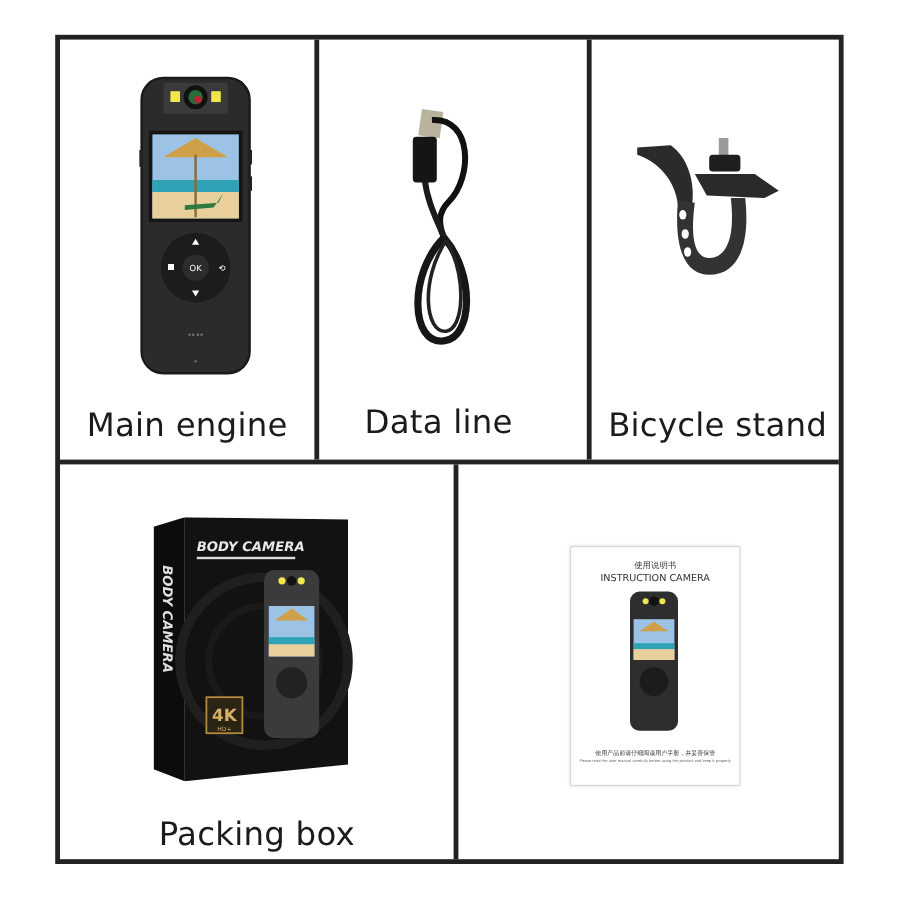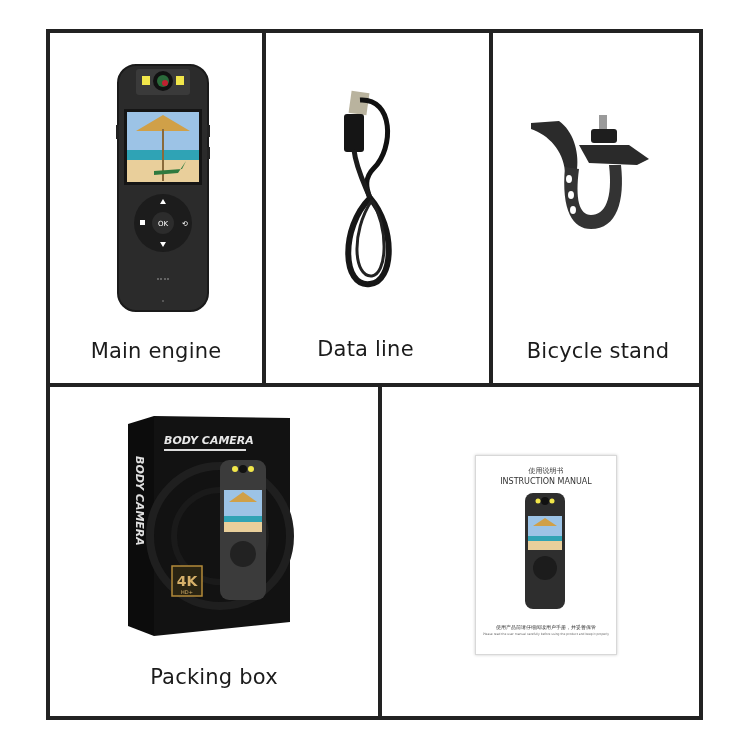--- a/index.html
+++ b/index.html
@@ -1,21 +1,21 @@
 <!DOCTYPE html>
 <html><head>
 <meta charset="utf-8">
 <style>
   html,body{margin:0;padding:0;background:#ffffff;}
   body{width:750px;height:750px;position:relative;overflow:hidden;font-family:"DejaVu Sans","Liberation Sans",sans-serif;}
   .grid{position:absolute;left:46px;top:29px;width:657px;height:691px;box-sizing:border-box;border:4px solid #222;background:#fff;}
   .hline{position:absolute;left:0;right:0;top:350px;height:4px;background:#222;}
   .vline{position:absolute;width:4px;background:#222;}
   .cell{position:absolute;}
-  .label{position:absolute;left:0;right:0;text-align:center;font-size:21px;color:#1b1b1b;letter-spacing:0.2px;}
+  .label{position:absolute;left:0;right:0;text-align:center;font-size:27px;color:#1b1b1b;letter-spacing:0.2px;}
   .shape{position:absolute;}
 </style>
 </head>
 <body>
 
 <div class="grid">
   <div class="hline"></div>
   <div class="vline" style="left:212px;top:0;height:350px;"></div>
   <div class="vline" style="left:439px;top:0;height:350px;"></div>
   <div class="vline" style="left:328px;top:354px;bottom:0;"></div>
@@ -74,21 +74,21 @@
       <path d="M2 12 L30 10 C44 20, 50 40, 48 58 L36 60 C34 40, 20 24, 2 18 Z" fill="#2b2b2b"></path>
       <path d="M50 34 L100 34 L120 48 L108 54 L60 52 Z" fill="#2a2a2a"></path>
       <path d="M36 56 C32 100, 44 118, 62 118 C88 118, 96 90, 92 54 L80 54 C84 88, 76 104, 62 104 C50 104, 46 88, 50 58 Z" fill="#333"></path>
       <ellipse cx="40" cy="68" rx="3" ry="4" fill="#fff"></ellipse>
       <ellipse cx="42" cy="84" rx="3" ry="4" fill="#fff"></ellipse>
       <ellipse cx="44" cy="99" rx="3" ry="4" fill="#fff"></ellipse>
     </svg>
     <div class="label" style="top:306px;">Bicycle stand</div>
   </div>
 
-  <div class="cell" style="left:0;top:339px;width:328px;height:290px;">
+  <div class="cell" style="left:0;top:354px;width:328px;height:290px;">
     <svg class="shape" style="left:78px;top:44px;" width="170" height="220" viewBox="0 0 170 220">
       <polygon points="0,8 26,0 26,220 0,210" fill="#0c0c0c"></polygon>
       <polygon points="26,0 162,2 162,206 26,220" fill="#121212"></polygon>
       <circle cx="92" cy="120" r="70" fill="none" stroke="#1f1f1f" stroke-width="8"></circle>
       <circle cx="92" cy="120" r="46" fill="none" stroke="#1a1a1a" stroke-width="6"></circle>
       <text x="36" y="28" fill="#e8e8e8" font-size="11" font-weight="bold" font-style="italic" font-family="DejaVu Sans, sans-serif">BODY CAMERA</text>
       <rect x="36" y="33" width="82" height="2" fill="#ddd"></rect>
       <text transform="translate(8 40) rotate(90)" fill="#e0e0e0" font-size="11" font-weight="bold" font-style="italic" font-family="DejaVu Sans, sans-serif">BODY CAMERA</text>
       <rect x="92" y="44" width="46" height="140" rx="9" fill="#3b3b3b"></rect>
       <rect x="96" y="74" width="38" height="42" fill="#9cc3e6"></rect>
@@ -102,21 +102,21 @@
       <rect x="44" y="150" width="30" height="30" fill="#2a2412" stroke="#b48a3a" stroke-width="1.5"></rect>
       <text x="59" y="170" fill="#d6b06a" font-size="14" font-weight="bold" text-anchor="middle" font-family="DejaVu Sans, sans-serif">4K</text>
       <text x="59" y="178" fill="#d6b06a" font-size="5" text-anchor="middle" font-family="DejaVu Sans, sans-serif">HD+</text>
     </svg>
     <div class="label" style="top:293px;">Packing box</div>
   </div>
 
   <div class="cell" style="left:332px;top:354px;width:385px;height:333px;">
     <div class="shape" style="left:93px;top:68px;width:140px;height:198px;border:1px solid #d8d8d8;box-shadow:0 0 3px #ccc;background:#fff;">
       <div style="text-align:center;font-size:7px;margin-top:10px;color:#333;">使用说明书</div>
-      <div style="text-align:center;font-size:8px;color:#333;margin-top:1px;">INSTRUCTION MANUAL</div>
+      <div style="text-align:center;font-size:8px;color:#333;margin-top:1px;">INSTRUCTION CAMERA</div>
       <svg style="position:absolute;left:48px;top:36px;" width="42" height="118" viewBox="0 0 42 118">
         <rect x="1" y="1" width="40" height="116" rx="8" fill="#2e2e2e"></rect>
         <rect x="4" y="24" width="34" height="34" fill="#9cc3e6"></rect>
         <rect x="4" y="44" width="34" height="5" fill="#2fa3b5"></rect>
         <rect x="4" y="49" width="34" height="9" fill="#e9cf9b"></rect>
         <path d="M9 34 L21 26 L33 34 Z" fill="#d0a048"></path>
         <circle cx="21" cy="76" r="12" fill="#1c1c1c"></circle>
         <circle cx="14" cy="9" r="2.5" fill="#f1e64a"></circle>
         <circle cx="28" cy="9" r="2.5" fill="#f1e64a"></circle>
         <circle cx="21" cy="9" r="4" fill="#111"></circle>

